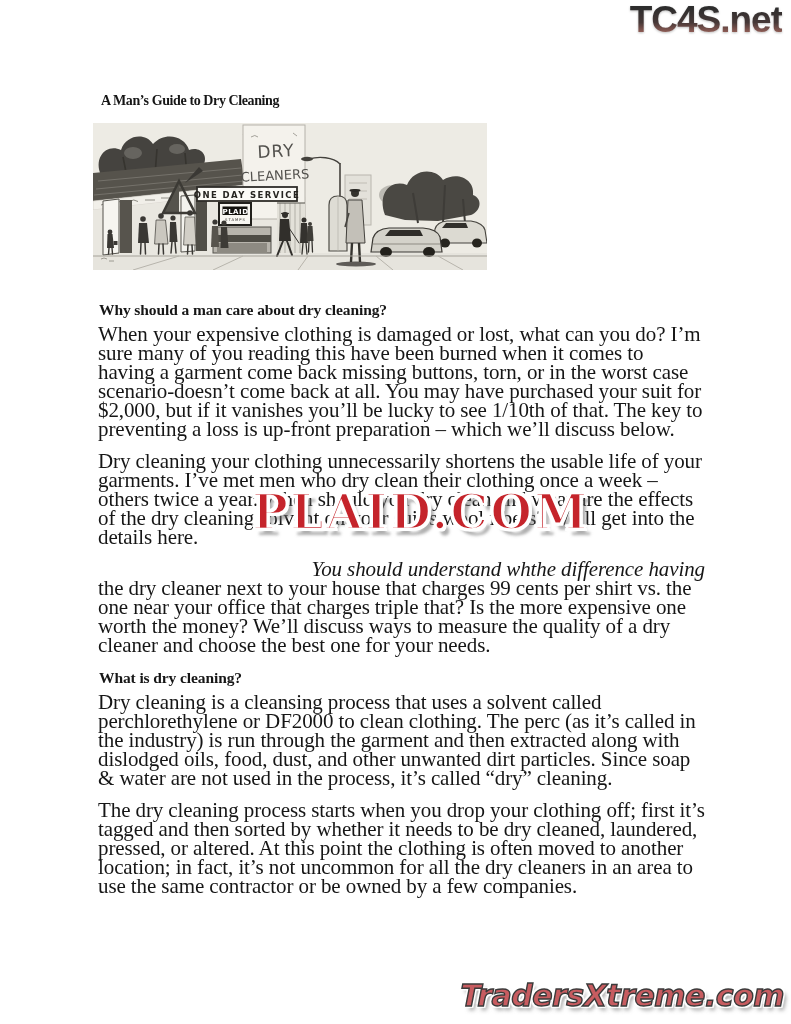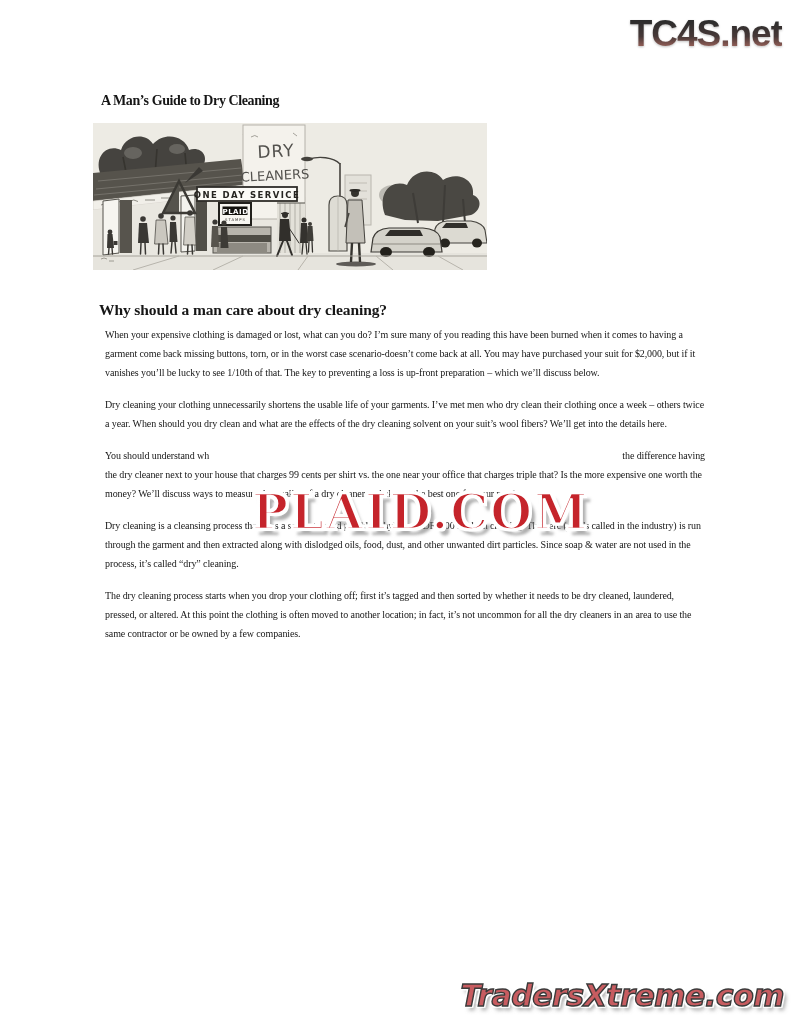--- a/index.html
+++ b/index.html
@@ -8,21 +8,21 @@
     background:#ffffff;
     font-family:"Liberation Serif", serif;
     color:#161616;
     position:relative;
     overflow:hidden;
   }
   .page { position:absolute; inset:0; width:791px; height:1024px; }
 
   
   .logo {
-    position:absolute; top:15px; right:9px;
+    position:absolute; top:1px; right:9px;
     font-family:"Liberation Sans", sans-serif;
     font-weight:900;
     font-size:37px; line-height:1;
     letter-spacing:-1px;
     background:linear-gradient(180deg, #2d2d2d 18%, #463837 58%, #9a625a 88%);
     -webkit-background-clip:text; background-clip:text;
     color:transparent;
     filter:drop-shadow(0 1px 1px rgba(0,0,0,0.25));
   }
 
@@ -34,25 +34,25 @@
     margin:0 0 14px 8px;
   }
 
   .illustration { display:block; margin:0 0 30px 0; }
 
   h2.sec-heading {
     font-size:15.5px; font-weight:bold; line-height:19px;
     margin:6px; letter-spacing:-0.1px;
   }
   p.body-para, .body-para {
-    font-size:10px; line-height:19px;
+    font-size:21px; line-height:19px;
     letter-spacing:-0.1px;
-    margin:0 0 13px 12px;
-  }
-  .obscured-line { display:flex; justify-content:space-between; }
+    margin:0 0 13px 5px;
+  }
+  .obscured-line { display:flex; justify-content:flex-end;font-style:italic; }
 
   
   .dlsub {
     position:absolute; left:252px; top:488px;
     font-family:"DejaVu Serif", serif;
     font-weight:bold; font-size:48px; line-height:1;
     letter-spacing:2px;
     color:#c5242b;
     -webkit-text-stroke:2.5px #ffffff;
     text-shadow:
@@ -248,20 +248,21 @@
     <p class="body-para">Dry cleaning your clothing unnecessarily shortens the usable life of your garments. I’ve met men who dry clean their clothing once a week – others twice a year. When should you dry clean and what are the effects of the dry cleaning solvent on your suit’s wool fibers? We’ll get into the details here.</p>
 
     <div class="body-para">
       <span class="obscured-line">
         <span>You should understand wh</span>
         <span>the difference having</span>
       </span>
       <span>the dry cleaner next to your house that charges 99 cents per shirt vs. the one near your office that charges triple that? Is the more expensive one worth the money? We’ll discuss ways to measure the quality of a dry cleaner and choose the best one for your needs.</span>
     </div>
 
+    <h2 class="sec-heading">What is dry cleaning?</h2>
     <p class="body-para">Dry cleaning is a cleansing process that uses a solvent called perchlorethylene or DF2000 to clean clothing. The perc (as it’s called in the industry) is run through the garment and then extracted along with dislodged oils, food, dust, and other unwanted dirt particles. Since soap &amp; water are not used in the process, it’s called “dry” cleaning.</p>
     <p class="body-para">The dry cleaning process starts when you drop your clothing off; first it’s tagged and then sorted by whether it needs to be dry cleaned, laundered, pressed, or altered. At this point the clothing is often moved to another location; in fact, it’s not uncommon for all the dry cleaners in an area to use the same contractor or be owned by a few companies.</p>
 
   </div>
 
   <div class="dlsub">PLAID.COM</div>
 
   <div class="footer-mark">TradersXtreme.com</div>
 
 </div>

